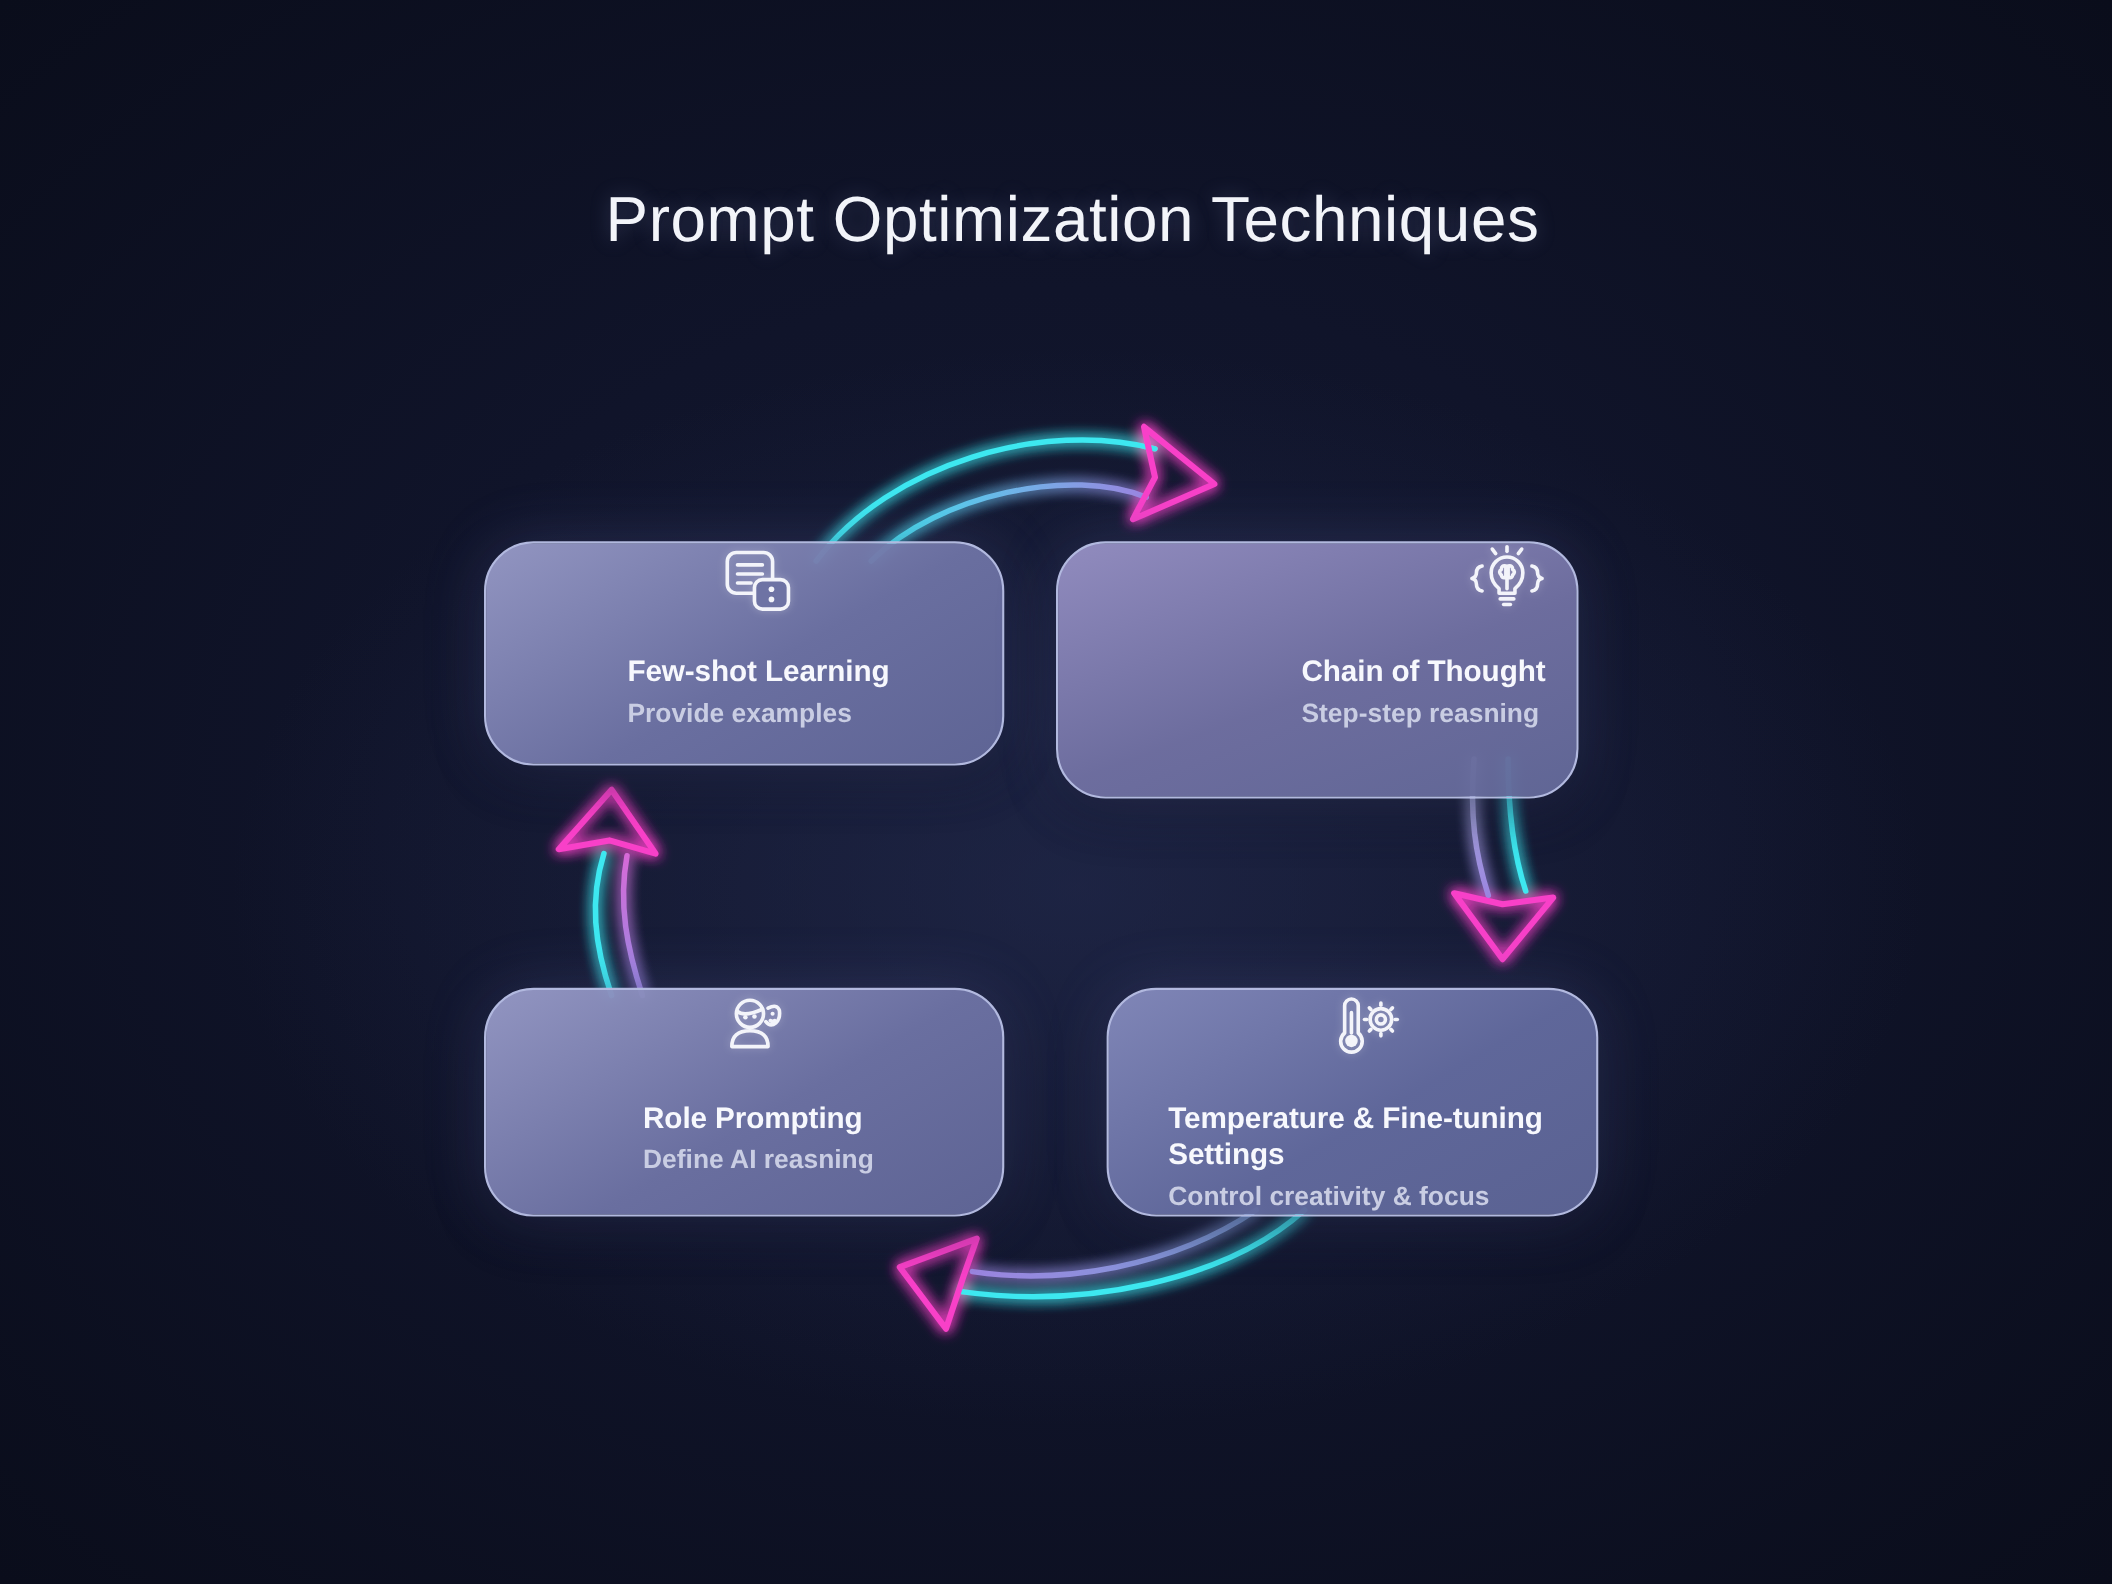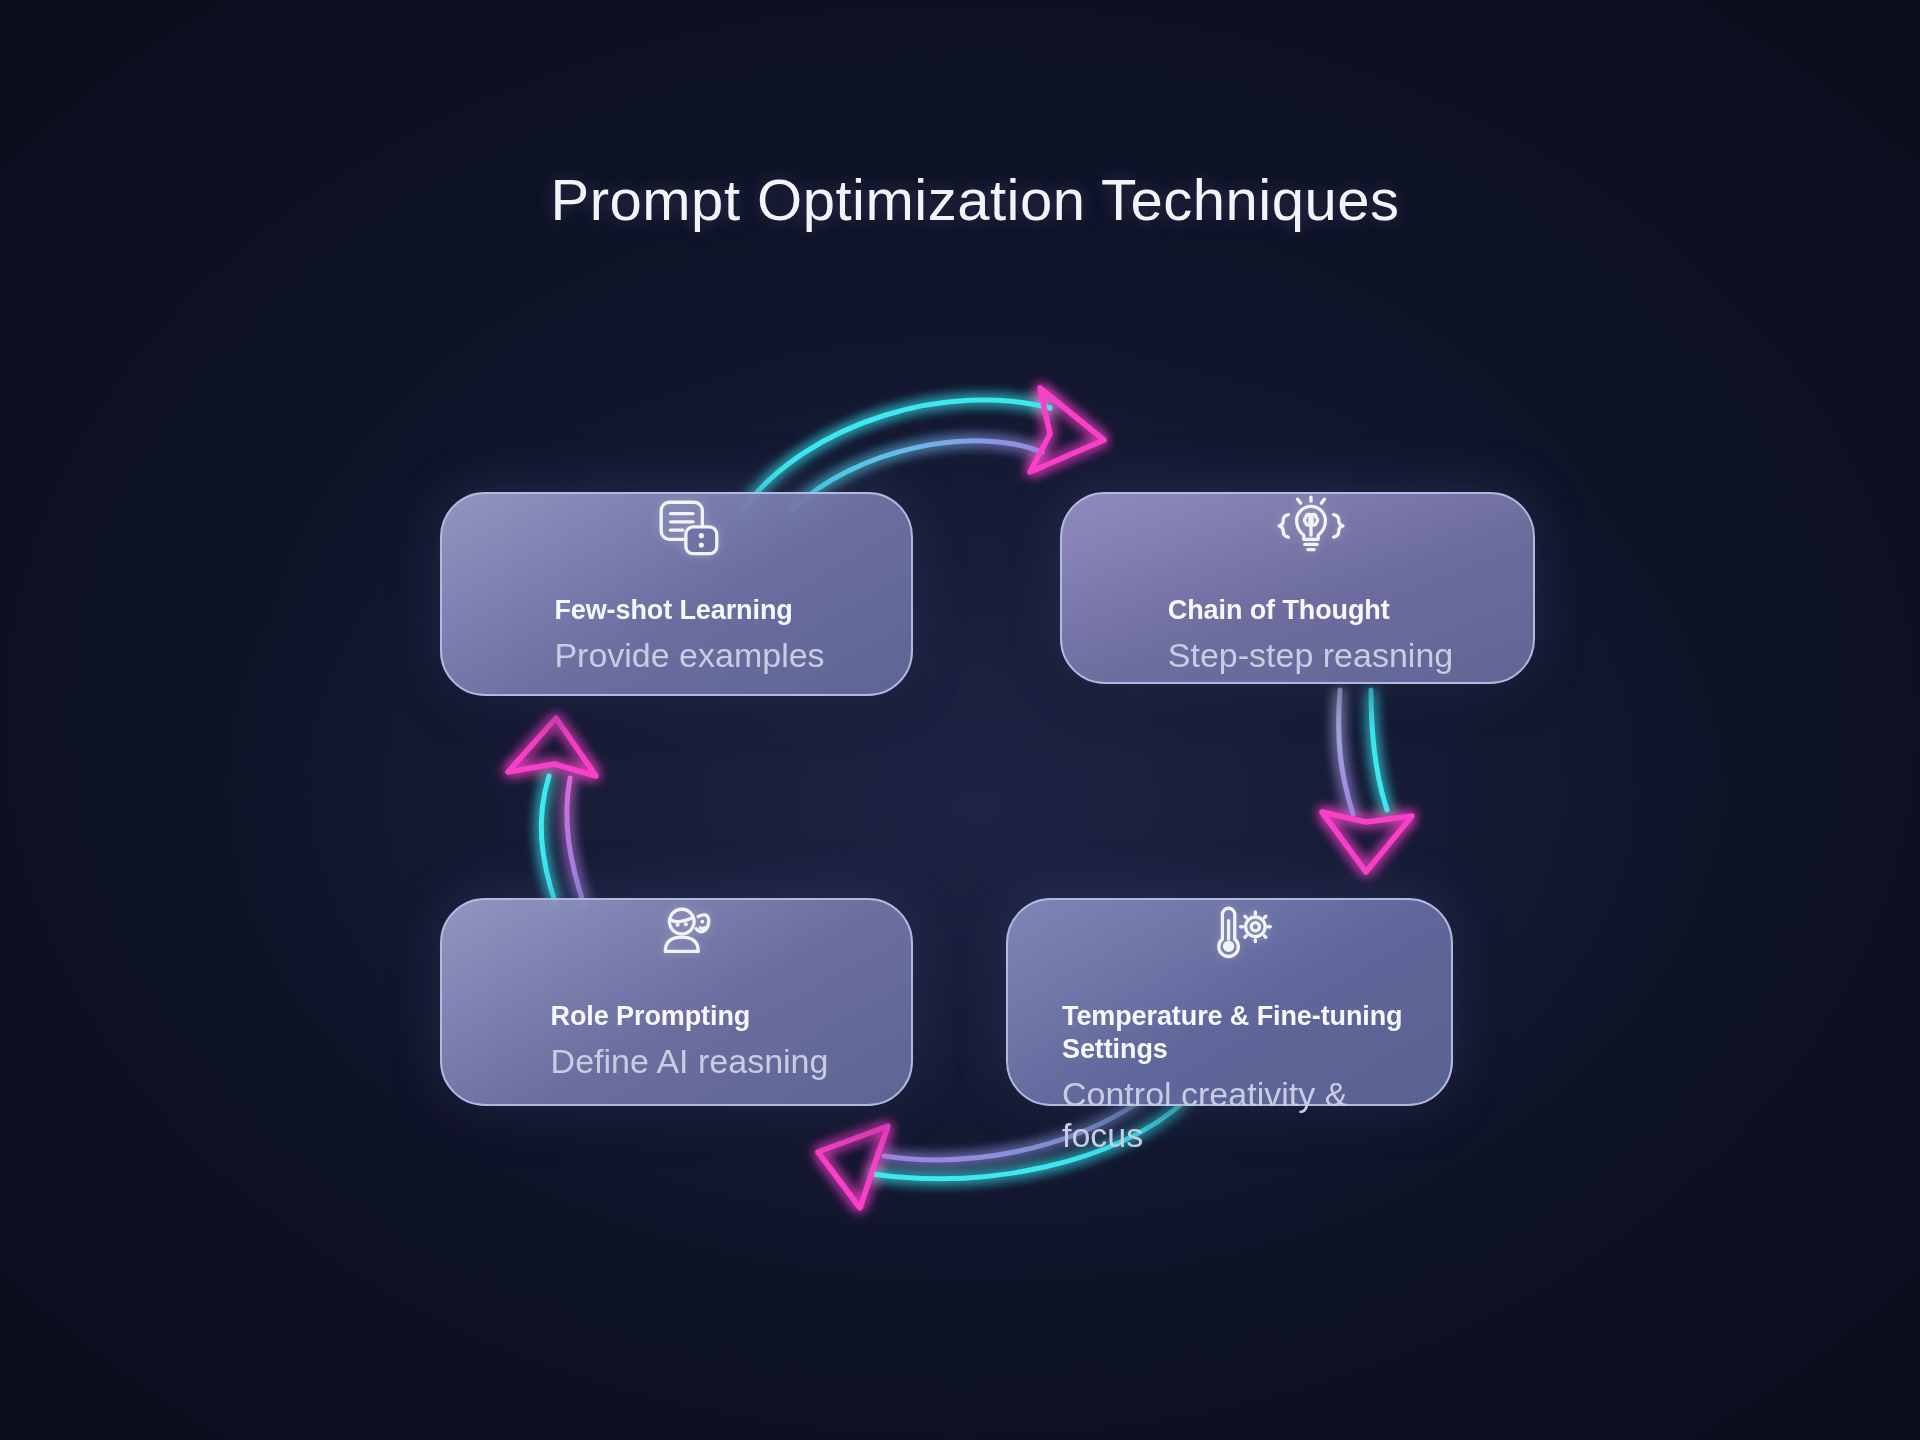--- a/index.html
+++ b/index.html
@@ -22,36 +22,36 @@
     position:absolute;border-radius:45px;
     border:2.5px solid var(--card_border,#b2b9df);
     background:linear-gradient(150deg, rgba(151,154,199,0.96) 0%, rgba(109,114,164,0.96) 55%, rgba(97,103,152,0.96) 100%);
     box-shadow:0 0 55px rgba(128,138,218,0.22), 0 14px 44px rgba(4,7,18,0.45);
     display:flex;align-items:center;gap:30px;
     padding:0 28px 0 54px;box-sizing:border-box;flex-direction:column;
   }
   .card.c2{background:linear-gradient(160deg, rgba(150,144,196,0.96) 0%, rgba(112,112,162,0.96) 55%, rgba(99,105,153,0.96) 100%);}
   .card.c4{background:linear-gradient(150deg, rgba(132,138,188,0.96) 0%, rgba(98,106,158,0.96) 55%, rgba(93,101,150,0.96) 100%);}
   .card1{left:440px;top:492px;width:473px;height:204px;}
-  .card2{left:1060px;top:492px;width:475px;height:192px;}
+  .card2{left:960px;top:492px;width:475px;height:234px;align-items:flex-end;}
   .card3{left:440px;top:898px;width:473px;height:208px;}
   .card4{left:1006px;top:898px;width:447px;height:208px;}
   .card-icon{flex:0 0 auto;width:70px;height:70px;}
   .card-icon svg{width:70px;height:70px;display:block;
     filter:drop-shadow(0 0 4px rgba(255,255,255,0.25));}
   .ic{stroke:#f3f4fa;stroke-width:3.2;fill:none;stroke-linecap:round;stroke-linejoin:round;}
   .ic-fill{fill:#f3f4fa;stroke:none;}
   .ic-patch{fill:#6e73a4;stroke:#f3f4fa;stroke-width:3.2;stroke-linejoin:round;}
   .card-text{display:flex;flex-direction:column;gap:8px;min-width:0;}
   .card-title{
     font-size:27px;font-weight:700;line-height:1.22;letter-spacing:-0.1px;
     color:var(--card_title_text,#f7f8fd);
   }
   .card-sub{
-    font-size:34px;font-weight:400;line-height:1.2;
+    font-size:24px;font-weight:700;line-height:1.2;
     color:var(--card_subtitle_text,#c9cde3);
   }
   
   #arrows{position:absolute;left:0;top:0;}
   .neon-cyan{stroke:var(--arrow_cyan,#3de8f0);}
   .neon-pink{stroke:var(--arrow_pink,#f840c8);}
   .arrow-body{fill:none;stroke-width:5;stroke-linecap:round;}
   .arrow-head{fill:none;stroke-width:5.5;stroke-linejoin:round;}
 </style>
 </head>

